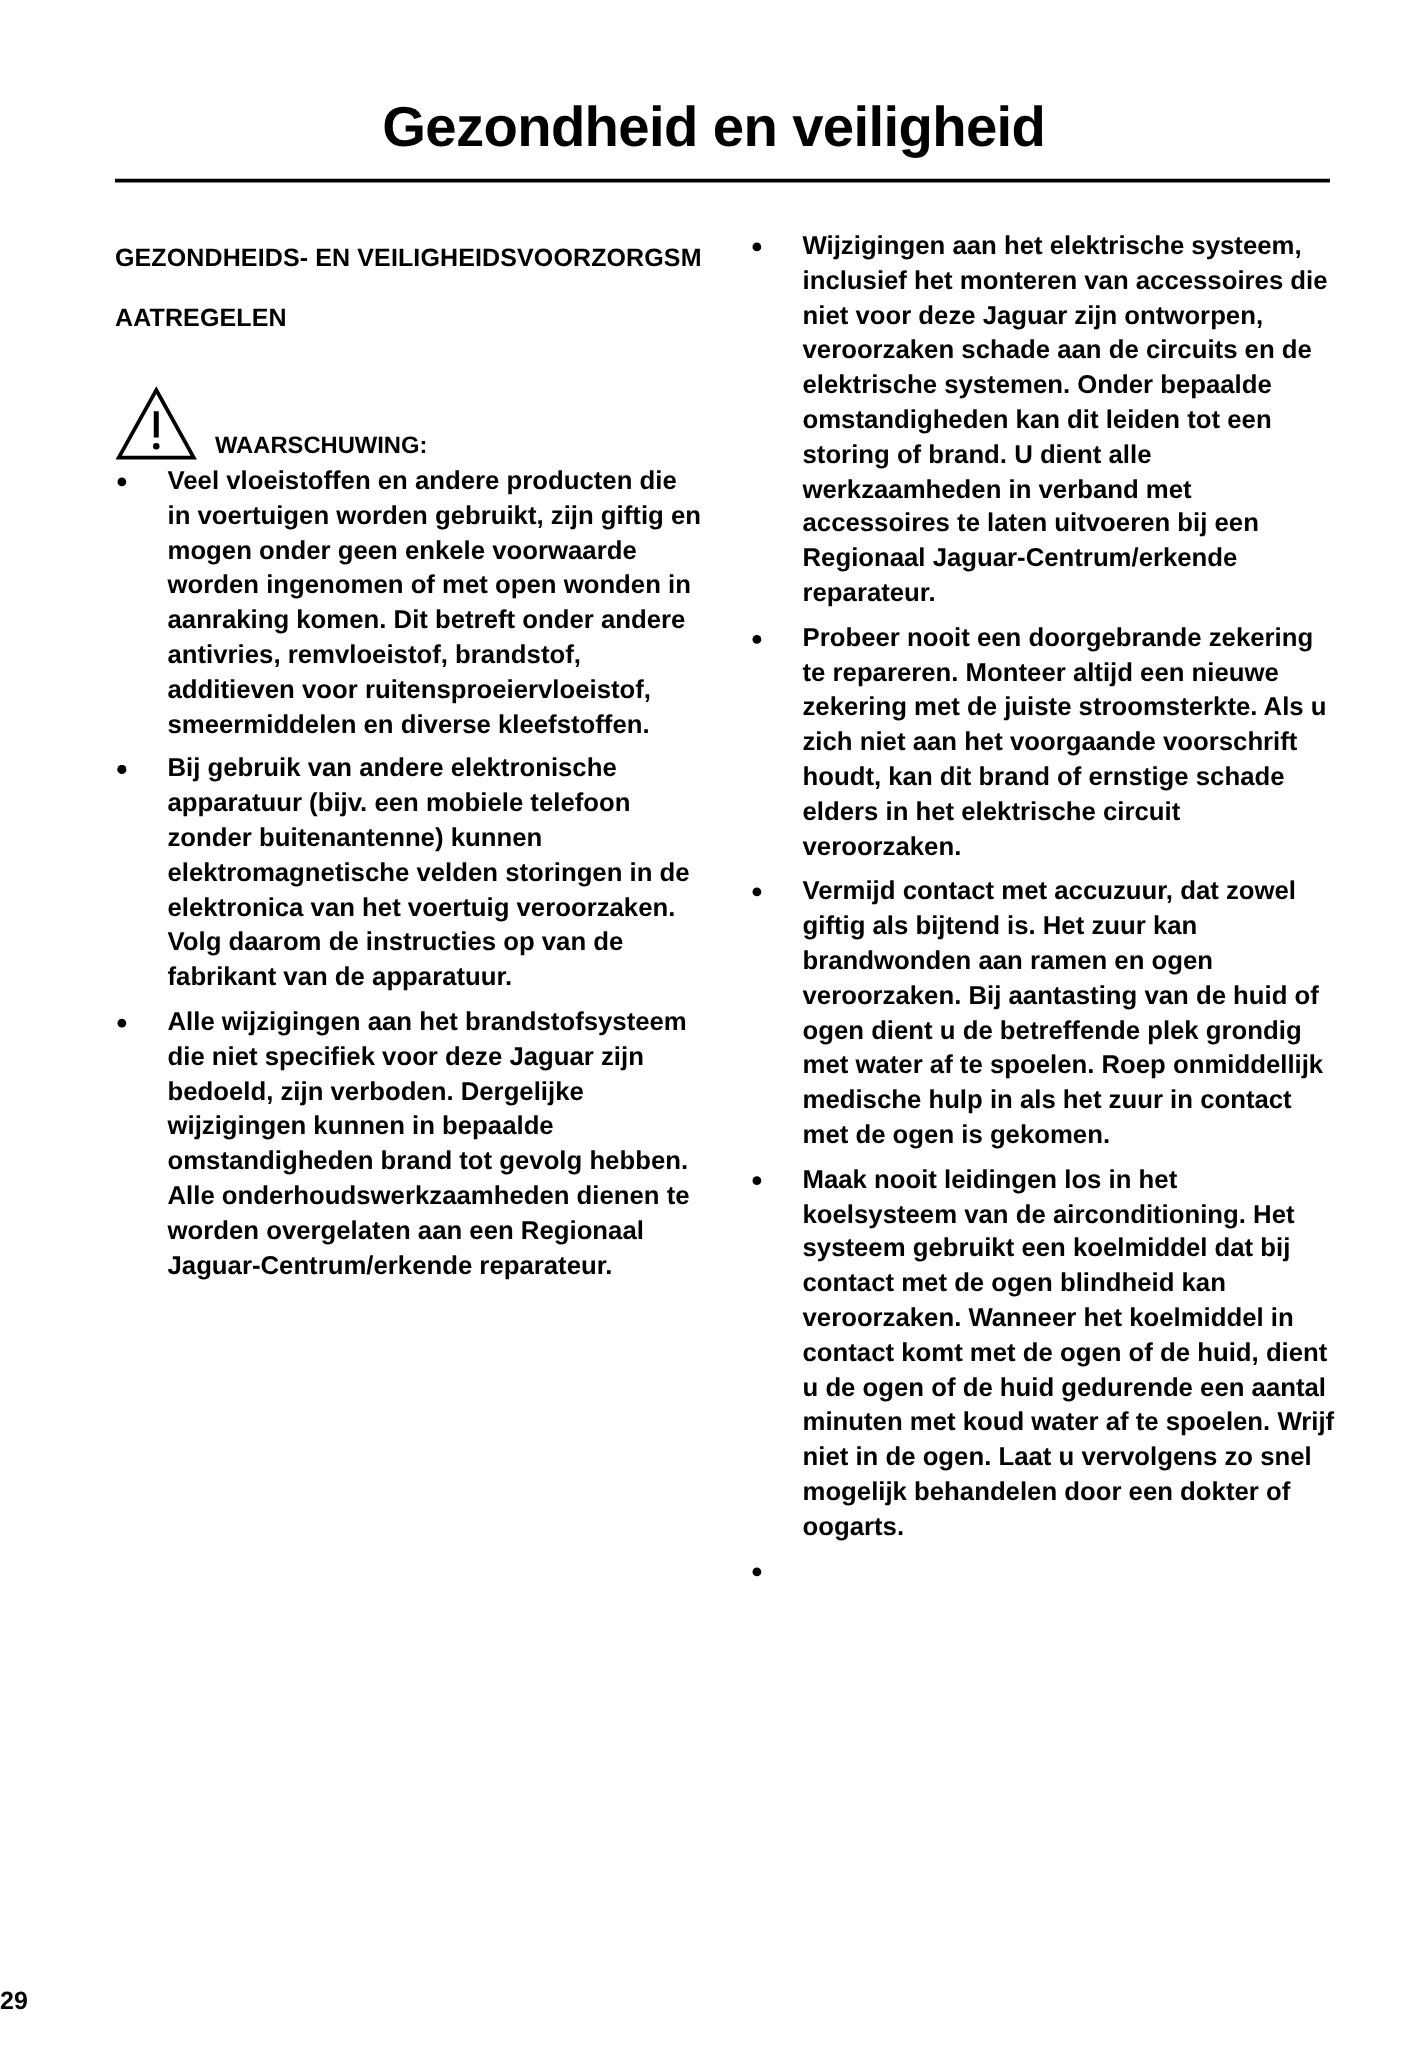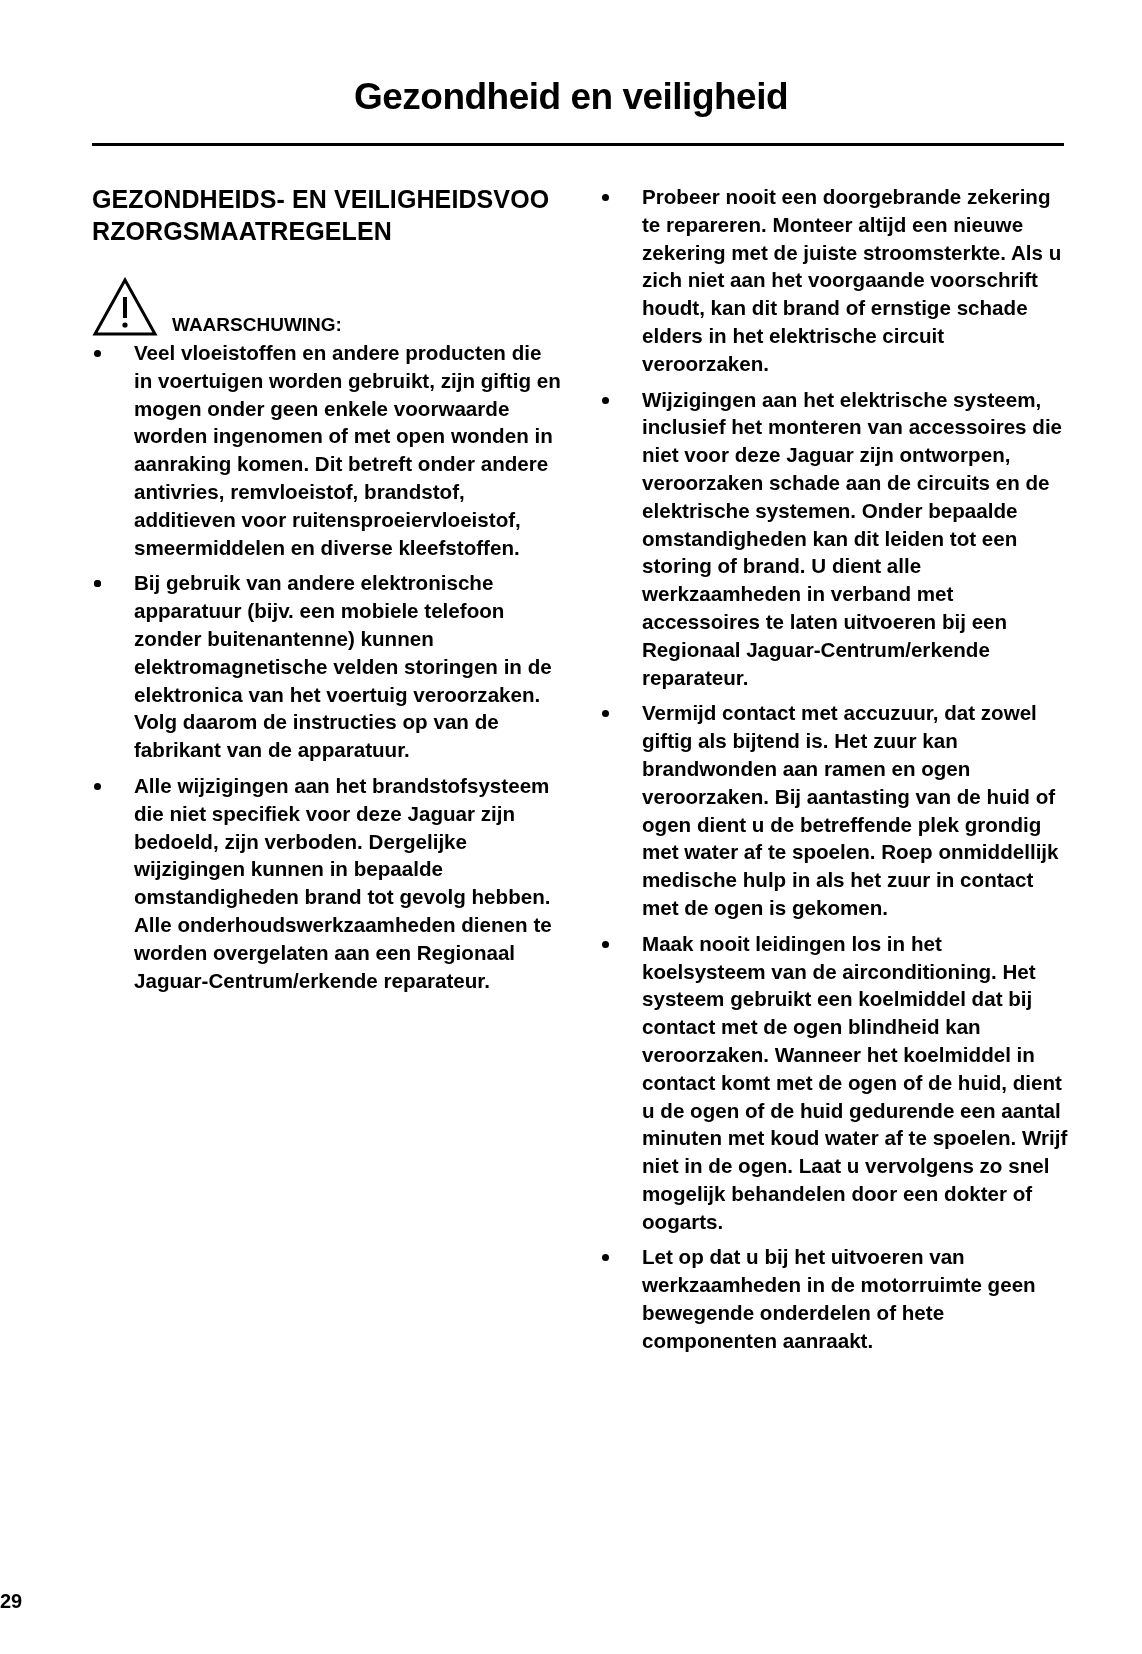--- a/index.html
+++ b/index.html
@@ -1,24 +1,24 @@
 <!DOCTYPE html>
 <html><head>
 <meta charset="utf-8">
 <style>
   html, body { margin: 0; padding: 0; background: #ffffff; }
   body { width: 1142px; height: 1654px; position: relative; overflow: hidden;
          font-family: "Liberation Sans", sans-serif; color: #000; }
   .title { position: absolute; left: 0; right: 0; top: 76px; text-align: center;
-           font-size: 37px; font-weight: bold; letter-spacing: -0.5px; margin: 0; }
+           font-size: 45px; font-weight: bold; letter-spacing: -0.5px; margin: 0; }
   .rule { position: absolute; left: 92px; width: 972px; top: 143px; height: 3px; background: #000; }
   .col { position: absolute; top: 183px; font-weight: bold; font-size: 20.6px; line-height: 27.8px; }
   .col-left { left: 92px; width: 470px; }
   .col-right { left: 600px; width: 470px; }
-  .heading { font-size: 25px; line-height: 32px; font-weight: bold; margin: 0 0 30px 0; letter-spacing: 0.1px; }
+  .heading { font-size: 20px; line-height: 48px; font-weight: bold; margin: 0 0 30px 0; letter-spacing: 0.1px; }
   .warning { position: relative; height: 62px; margin-bottom: 0; text-decoration: underline; }
   .warning svg { position: absolute; left: 0; top: 0; }
   .warning-label { position: absolute; left: 80px; top: 36px; font-size: 19px; line-height: 24px; }
   ul.bullets { list-style: none; margin: 0; padding: 0; }
   ul.bullets li { position: relative; padding-left: 42px; margin-bottom: 8px; }
   ul.bullets li .dot { position: absolute; left: 2px; top: 11px; width: 7px; height: 7px; border-radius: 50%; background: #000; }
   .para { margin: 8px 0 0 0; }
   .page-num { position: absolute; left: 0; right: 0; top: 1590px; text-align: left; font-size: 20px; font-weight: bold; }
 </style>
 </head>
@@ -55,34 +55,33 @@
       <span class="dot"></span>
       <span>Alle wijzigingen aan het brandstofsysteem die niet specifiek voor deze Jaguar zijn bedoeld, zijn verboden. Dergelijke wijzigingen kunnen in bepaalde omstandigheden brand tot gevolg hebben. Alle onderhoudswerkzaamheden dienen te worden overgelaten aan een Regionaal Jaguar-Centrum/erkende reparateur.</span>
     </li>
   </ul>
 </div>
 
 <div class="col col-right">
   <ul class="bullets">
     <li>
       <span class="dot"></span>
-      <span>Probeer nooit een doorgebrande zekering te repareren. Monteer altijd een nieuwe zekering met de juiste stroomsterkte. Als u zich niet aan het voorgaande voorschrift houdt, kan dit brand of ernstige schade elders in het elektrische circuit veroorzaken.</span>
+      <span>Wijzigingen aan het elektrische systeem, inclusief het monteren van accessoires die niet voor deze Jaguar zijn ontworpen, veroorzaken schade aan de circuits en de elektrische systemen. Onder bepaalde omstandigheden kan dit leiden tot een storing of brand. U dient alle werkzaamheden in verband met accessoires te laten uitvoeren bij een Regionaal Jaguar-Centrum/erkende reparateur.</span>
     </li>
     <li>
       <span class="dot"></span>
-      <span>Wijzigingen aan het elektrische systeem, inclusief het monteren van accessoires die niet voor deze Jaguar zijn ontworpen, veroorzaken schade aan de circuits en de elektrische systemen. Onder bepaalde omstandigheden kan dit leiden tot een storing of brand. U dient alle werkzaamheden in verband met accessoires te laten uitvoeren bij een Regionaal Jaguar-Centrum/erkende reparateur.</span>
+      <span>Probeer nooit een doorgebrande zekering te repareren. Monteer altijd een nieuwe zekering met de juiste stroomsterkte. Als u zich niet aan het voorgaande voorschrift houdt, kan dit brand of ernstige schade elders in het elektrische circuit veroorzaken.</span>
     </li>
     <li>
       <span class="dot"></span>
       <span>Vermijd contact met accuzuur, dat zowel giftig als bijtend is. Het zuur kan brandwonden aan ramen en ogen veroorzaken. Bij aantasting van de huid of ogen dient u de betreffende plek grondig met water af te spoelen. Roep onmiddellijk medische hulp in als het zuur in contact met de ogen is gekomen.</span>
     </li>
     <li>
       <span class="dot"></span>
       <span>Maak nooit leidingen los in het koelsysteem van de airconditioning. Het systeem gebruikt een koelmiddel dat bij contact met de ogen blindheid kan veroorzaken. Wanneer het koelmiddel in contact komt met de ogen of de huid, dient u de ogen of de huid gedurende een aantal minuten met koud water af te spoelen. Wrijf niet in de ogen. Laat u vervolgens zo snel mogelijk behandelen door een dokter of oogarts.</span>
     </li>
     <li>
       <span class="dot"></span>
-      <span>Let op dat u bij het uitvoeren van werkzaamheden in de motorruimte geen bewegende onderdelen of hete componenten aanraakt.</span>
     </li>
   </ul>
 </div>
 
 <div class="page-num">29</div>
 
 </body></html>

